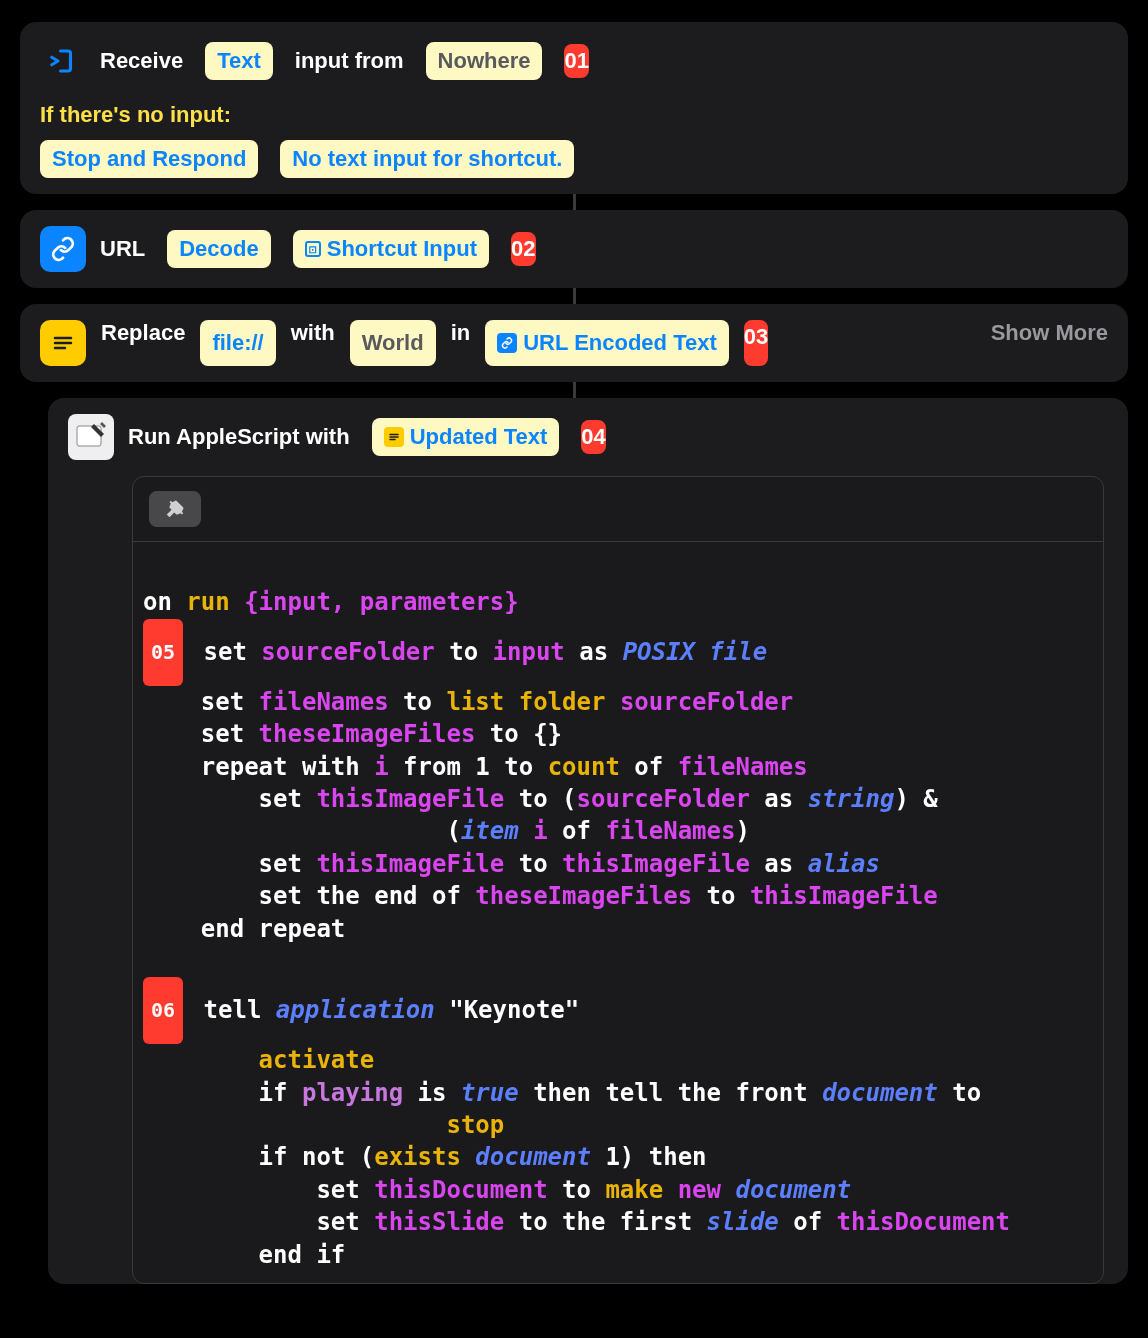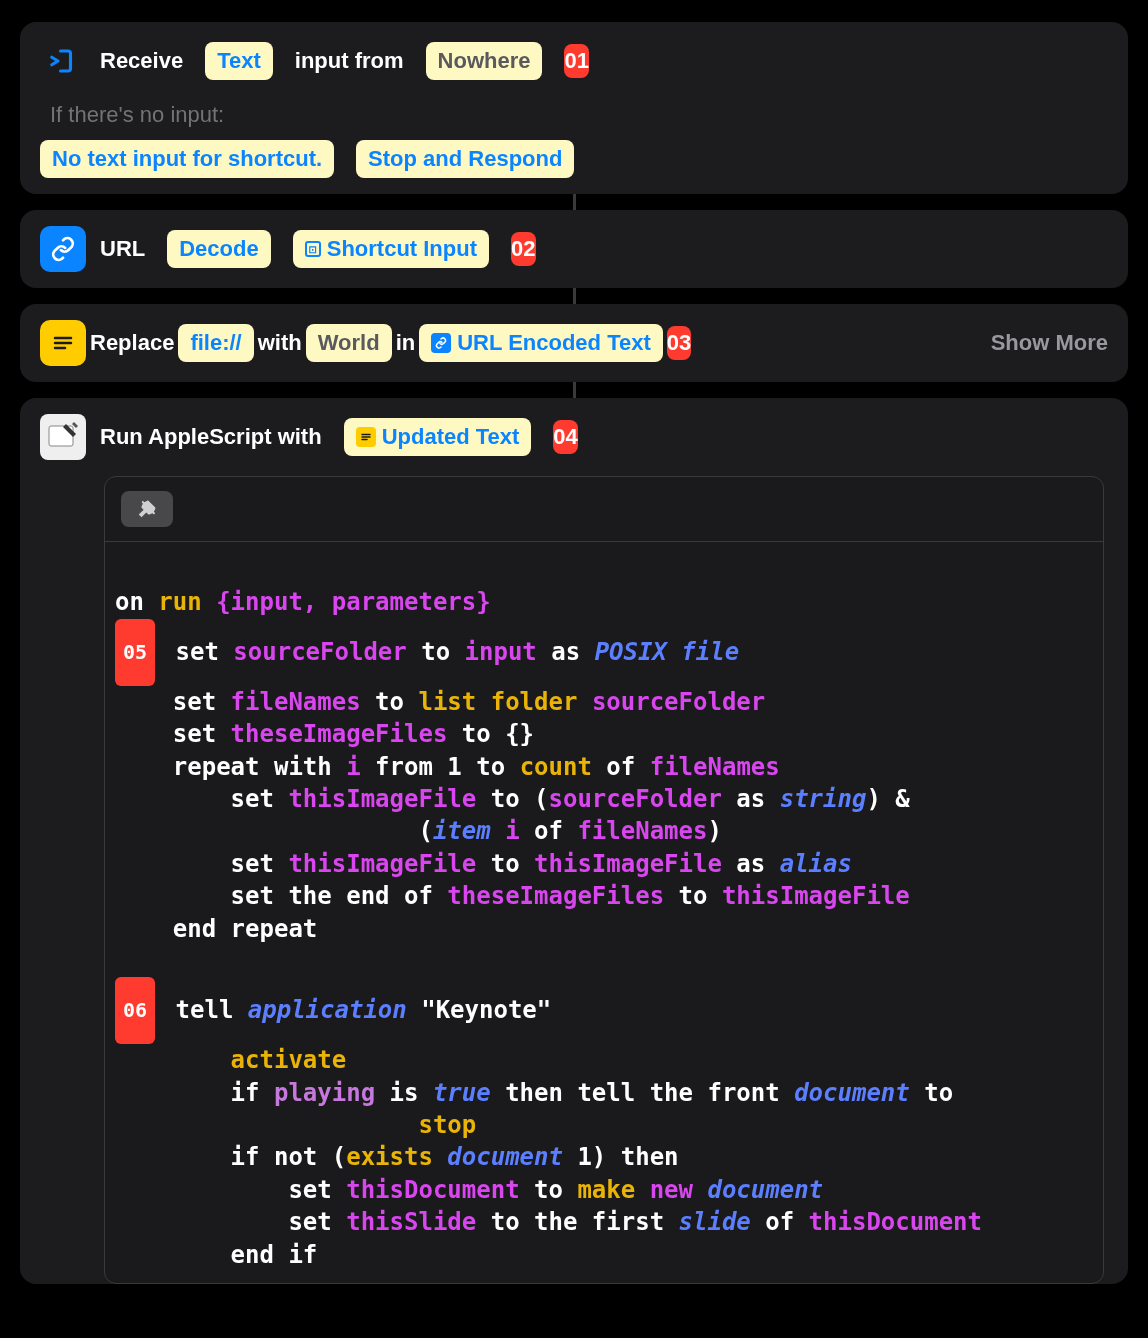--- a/index.html
+++ b/index.html
@@ -75,25 +75,24 @@
     color: #ffffff;
     font-weight: 700;
     font-size: 20px;
     border-radius: 6px;
     padding: 20px 8px;
     display: inline-block;
     vertical-align: middle;
     margin-right: 6px;
   }
   .sublabel {
-    color: #737373;
-    font-weight: 400;
+    color: #fde047;
+    font-weight: 700;
     margin-top: 18px;
     margin-bottom: 12px;
-    margin-left: 10px;
   }
   .show-more {
     color: #98989d;
     font-weight: 600;
     margin-left: auto;
     cursor: pointer;
   }
   .mini-icon {
     width: 20px;
     height: 20px;
@@ -151,22 +150,21 @@
   .type { color: #5b7fff; font-style: italic; font-weight: 700; }
   .prop { color: #c678dd; font-weight: 700; }
   .str { color: #ffffff; }
   .card-row {
     display: flex;
     align-items: center;
     gap: 14px;
   }
   .nowrap-row {
     display: flex;
-    align-items: center;
-    gap: 4px;
+    gap: 15px;
     flex-wrap: nowrap;
   }
 </style>
 </head>
 <body>
 
 <div class="card">
   <div class="card-row">
     <div class="icon-box icon-blue-outline">
       <svg width="30" height="30" viewBox="0 0 24 24" fill="none" stroke="#0a84ff" stroke-width="2.5" stroke-linecap="round" stroke-linejoin="round">
@@ -178,22 +176,22 @@
     <div class="row">
       <span class="label">Receive</span>
       <span class="token">Text</span>
       <span class="label">input from</span>
       <span class="token token-disabled">Nowhere</span>
       <span class="badge">01</span>
     </div>
   </div>
   <div class="sublabel">If there's no input:</div>
   <div class="row">
+    <span class="token">Stop and Respond</span>
     <span class="token">No text input for shortcut.</span>
-    <span class="token">Stop and Respond</span>
   </div>
 </div>
 
 <div class="connector"></div>
 
 <div class="card">
   <div class="card-row">
     <div class="icon-box icon-blue-bg">
       <svg width="26" height="26" viewBox="0 0 24 24" fill="none" stroke="#fff" stroke-width="2.5" stroke-linecap="round" stroke-linejoin="round">
           <path d="M10 13a5 5 0 0 0 7 0l3-3a5 5 0 0 0-7-7l-1 1"></path>
@@ -237,21 +235,21 @@
       </span>
       <span>URL Encoded Text</span>
     </span>
     <span class="badge">03</span>
     <span class="show-more">Show More</span>
   </div>
 </div>
 
 <div class="connector"></div>
 
-<div class="card" style="padding-bottom:0;">
+<div class="card" style="padding-bottom:0;margin-left:28px;">
   <div class="card-row">
     <div class="icon-box icon-white-bg">
       <svg width="34" height="34" viewBox="0 0 34 34">
           <rect x="3" y="6" width="24" height="20" rx="2" fill="#fff" stroke="#888" stroke-width="1"></rect>
           <path d="M 20 4 L 30 14 L 27 17 L 17 7 Z" fill="#333"></path>
           <path d="M 28 2 L 32 6 L 30 8 L 26 4 Z" fill="#555"></path>
         </svg>
     </div>
     <div class="row">
       <span class="label">Run AppleScript with</span>

